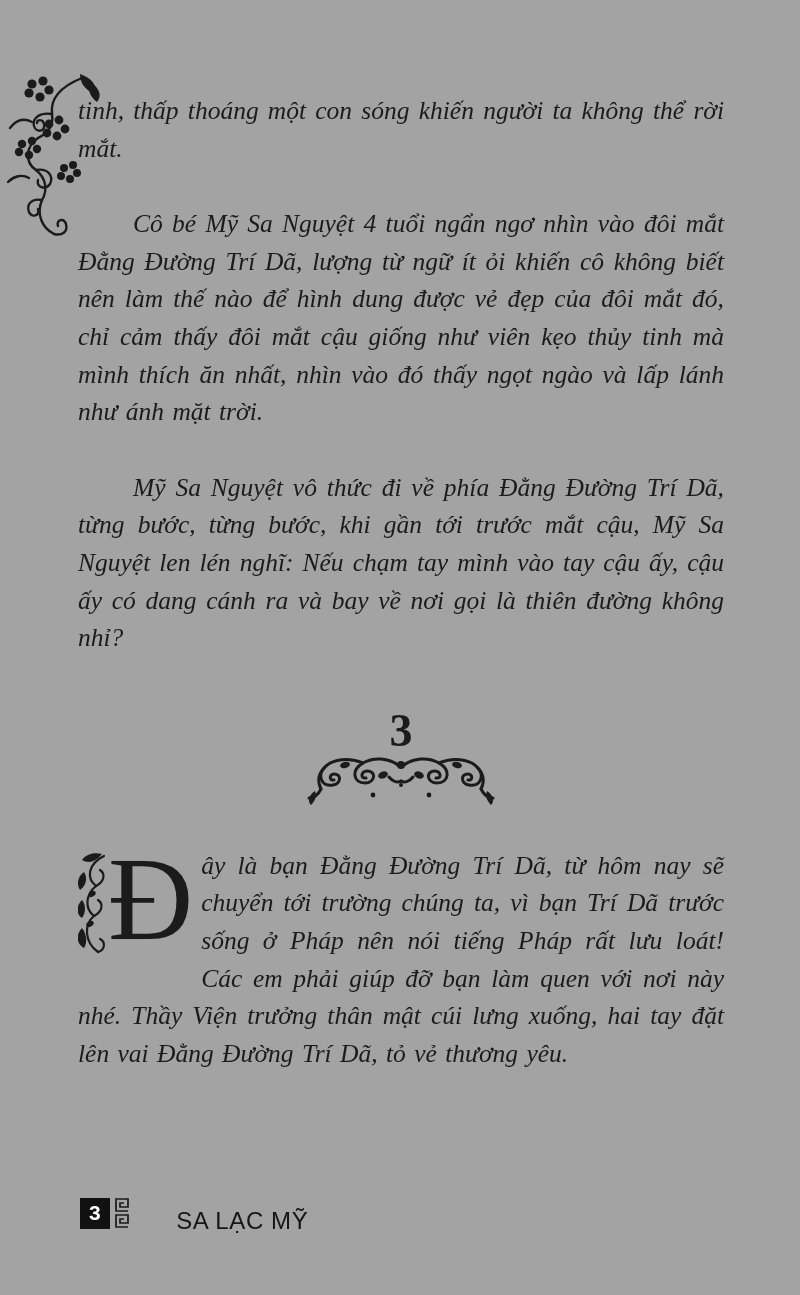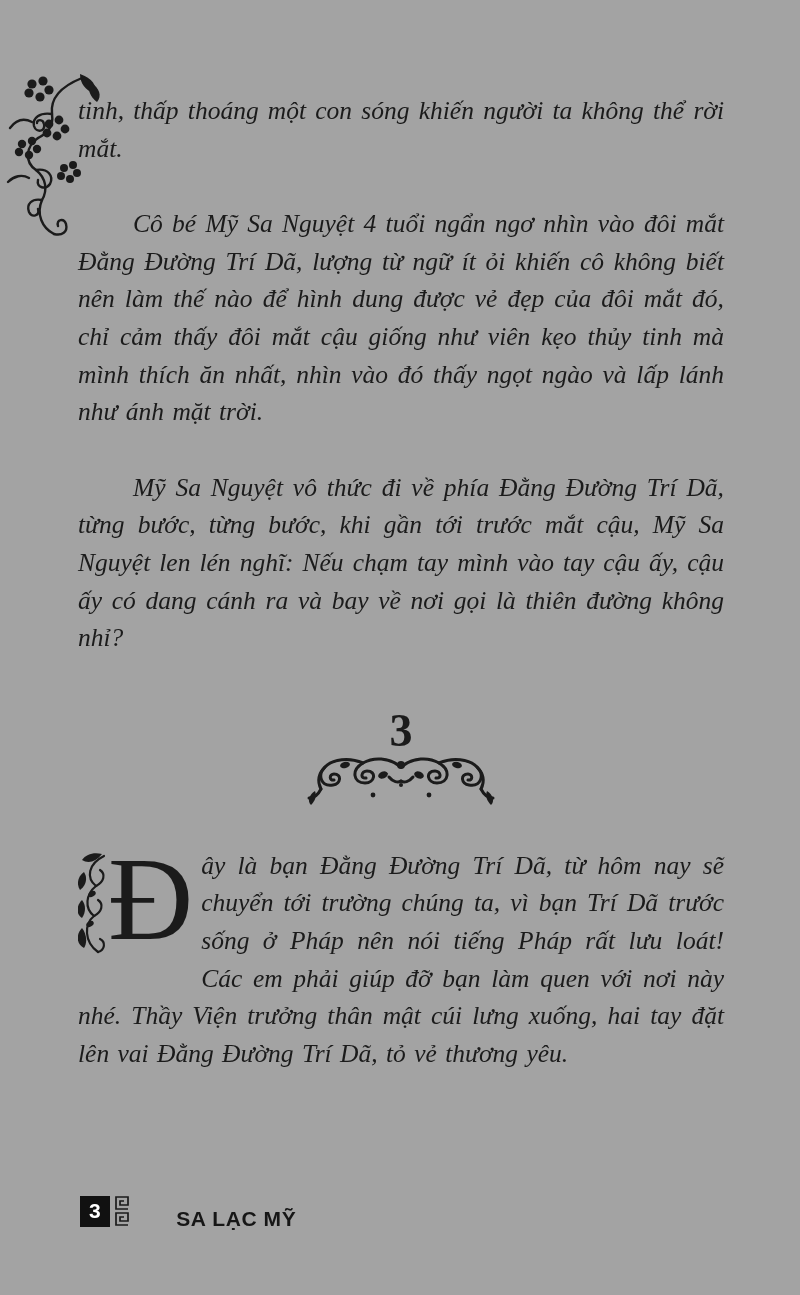--- a/index.html
+++ b/index.html
@@ -96,22 +96,22 @@
     padding: 1px 9px 2px 9px;
     letter-spacing: 0.5px;
   }
   .footer-ornament {
     width: 18px;
     height: 32px;
     margin-left: 3px;
   }
   .book-title {
     margin-left: 45px;
-    font-weight: bold;
-    font-size: 21px;
+    font-weight: normal;
+    font-size: 24px;
     letter-spacing: 0.6px;
     color: #161616;
     margin-top: 16px;
   }
 </style>
 </head>
 <body>
 
 <div class="page">
 

